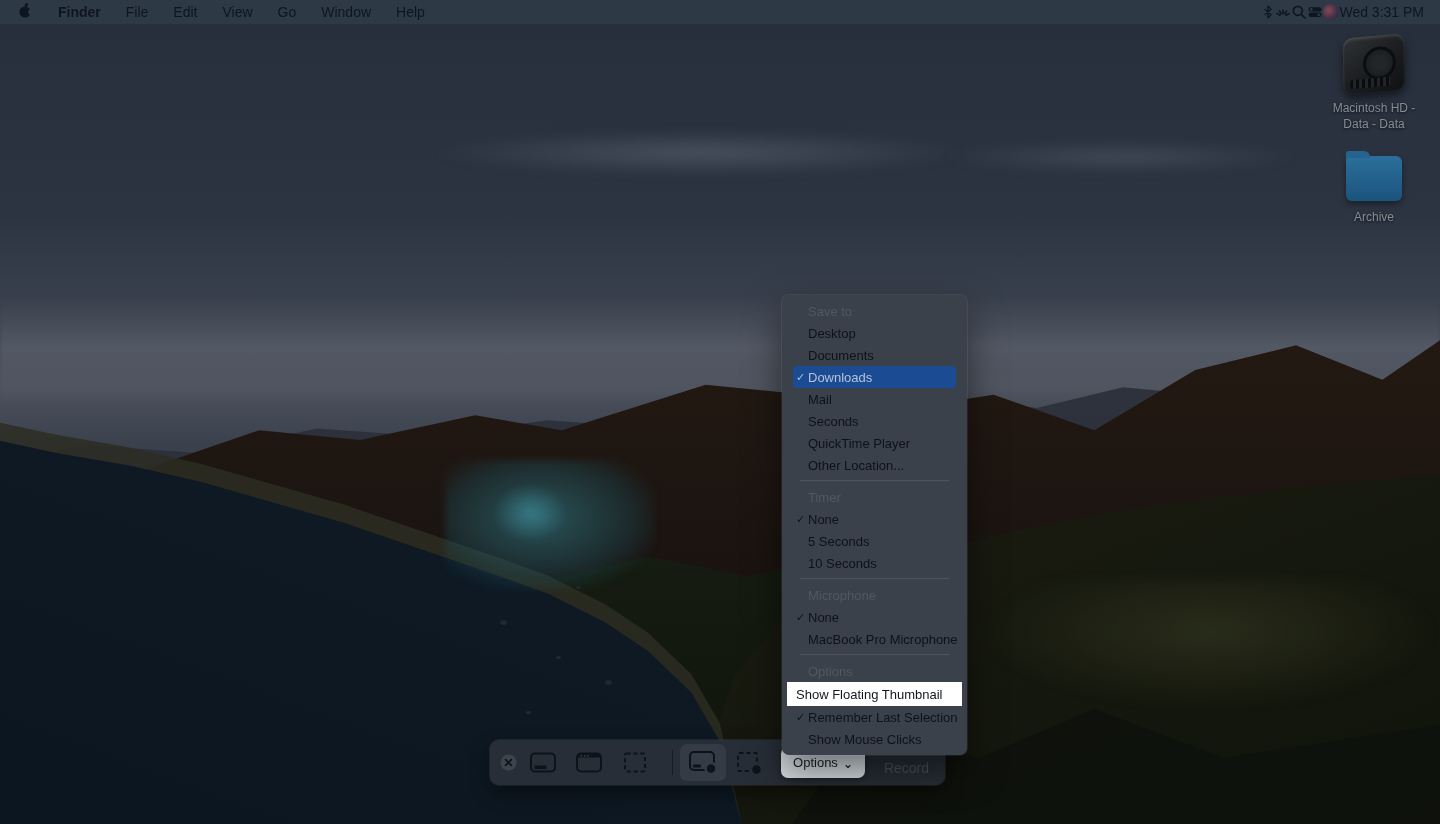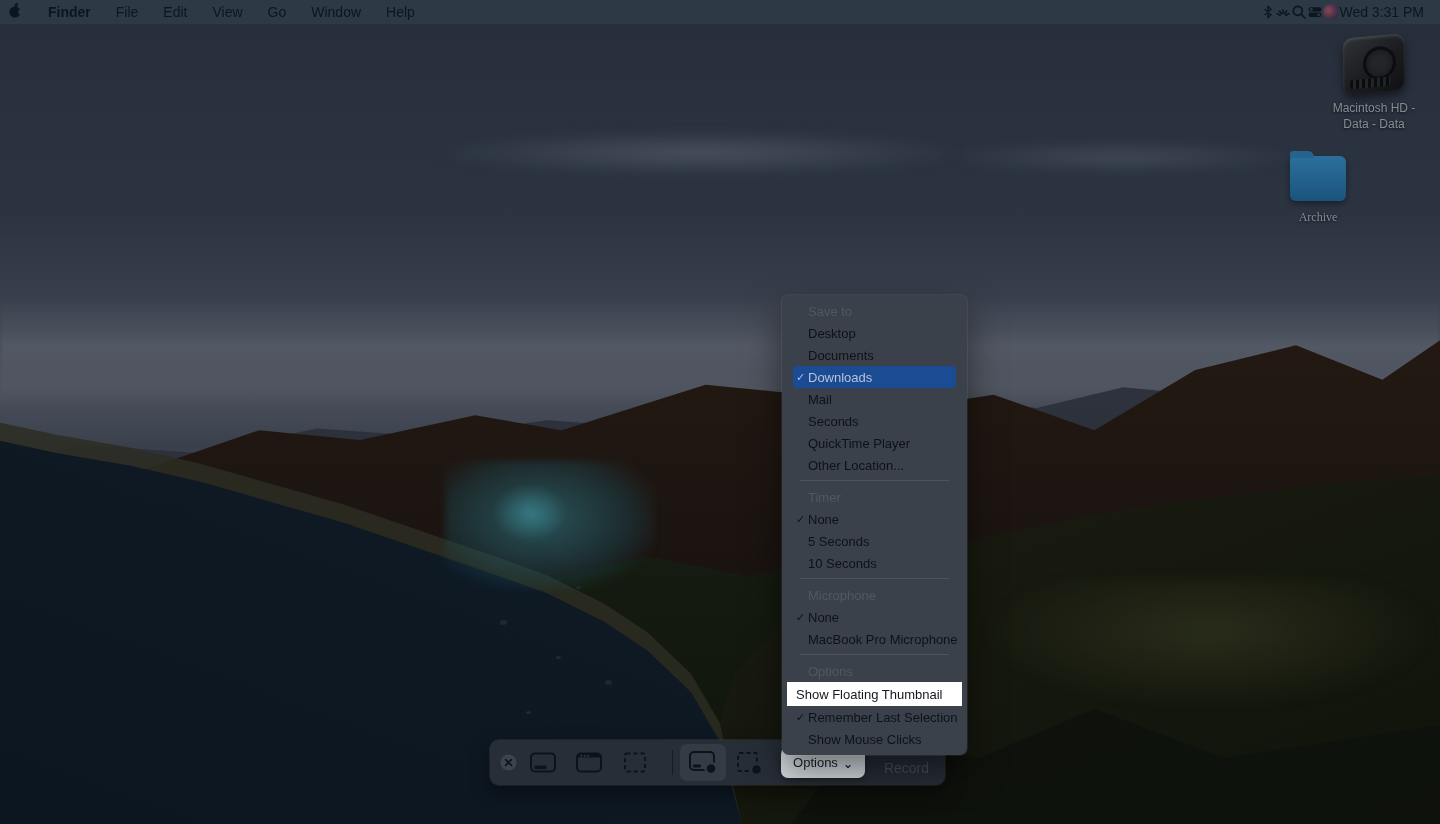--- a/index.html
+++ b/index.html
@@ -41,21 +41,21 @@
     background:radial-gradient(ellipse at 45% 45%, rgba(52,135,150,.55), rgba(30,95,110,.3) 55%, transparent 78%); filter:blur(3px); }
   .cove-core { position:absolute; left:495px; top:485px; width:70px; height:55px;
     background:radial-gradient(ellipse, rgba(70,160,175,.5), transparent 75%); filter:blur(2px); }
   .rocks { position:absolute; left:545px; top:560px; width:7px; height:5px; background:#222d35; border-radius:50%;
     box-shadow:30px 25px 0 -1px #1f2a33,-45px 60px 0 0 #1e2932,10px 95px 0 -1px #202b34,60px 120px 0 0 #1d2831,-20px 150px 0 -1px #202b34; }
 
   
   .menubar { position:absolute; left:0; top:0; width:1440px; height:24px; z-index:10;
     background:#2e3946; display:flex; align-items:center; justify-content:space-between;
     color:#0d1520; font-size:14px; }
-  .mb-left { display:flex; align-items:center; gap:25px; padding-left:8px; }
+  .mb-left { display:flex; align-items:center; gap:25px; padding-left:18px; }
   .mb-left .app { font-weight:700; }
   .mb-item { cursor:default; }
   .mb-right { display:flex; align-items:center; padding-right:16px; }
   .mb-right svg { display:block; }
   .siri { width:16px; height:16px; border-radius:50%;
     background:radial-gradient(circle at 35% 40%, #8a4650, #45304c 55%, #222a3a 90%); }
   .clock { font-size:14px; white-space:nowrap; }
 
   
   .dicon { position:absolute; text-align:center; z-index:2; color:#878d95; font-size:12px; font-weight:500;
@@ -63,21 +63,21 @@
   .dicon .dlabel { margin-top:8px; line-height:16px; }
   .hd-wrap { left:1319px; top:36px; width:110px; }
   .drive { width:62px; height:56px; margin:0 auto; border-radius:10px; position:relative;
     background:linear-gradient(145deg,#303335 0%,#1a1c1f 55%,#0f1113 100%);
     transform:rotate(-5deg) skewX(-4deg);
     box-shadow:inset 0 2px 3px rgba(255,255,255,.14), 0 5px 9px rgba(0,0,0,.5); }
   .drive::before { content:''; position:absolute; right:9px; top:11px; width:27px; height:27px; border-radius:50%;
     border:3px solid #0b0d0f; background:radial-gradient(circle,#232629 30%,#16181b); }
   .drive::after { content:''; position:absolute; left:7px; bottom:5px; width:40px; height:9px; border-radius:2px;
     background:repeating-linear-gradient(90deg,#090b0d 0 3px,#212428 3px 6px); }
-  .arch-wrap { left:1285px; top:156px; width:66px;font-family:Liberation Serif, serif; }
+  .arch-wrap { left:1341px; top:156px; width:66px; }
   .folder { width:56px; height:45px; margin:0 auto; position:relative; border-radius:4px 6px 6px 6px;
     background:linear-gradient(180deg,#2b6f9c,#1b547c); box-shadow:0 3px 6px rgba(0,0,0,.4); }
   .folder::before { content:''; position:absolute; top:-5px; left:0; width:24px; height:7px;
     border-radius:3px 6px 0 0; background:#25648f; }
 
   
   .toolbar { position:absolute; left:490px; top:740px; width:455px; height:45px; z-index:4;
     background:#272e37; border-radius:9px; box-shadow:0 0 0 1px rgba(255,255,255,.07), 0 8px 20px rgba(0,0,0,.45); }
   .toolbar svg { display:block; }
   .tb-close { position:absolute; left:10px; top:14px; width:17px; height:17px; cursor:default; }

